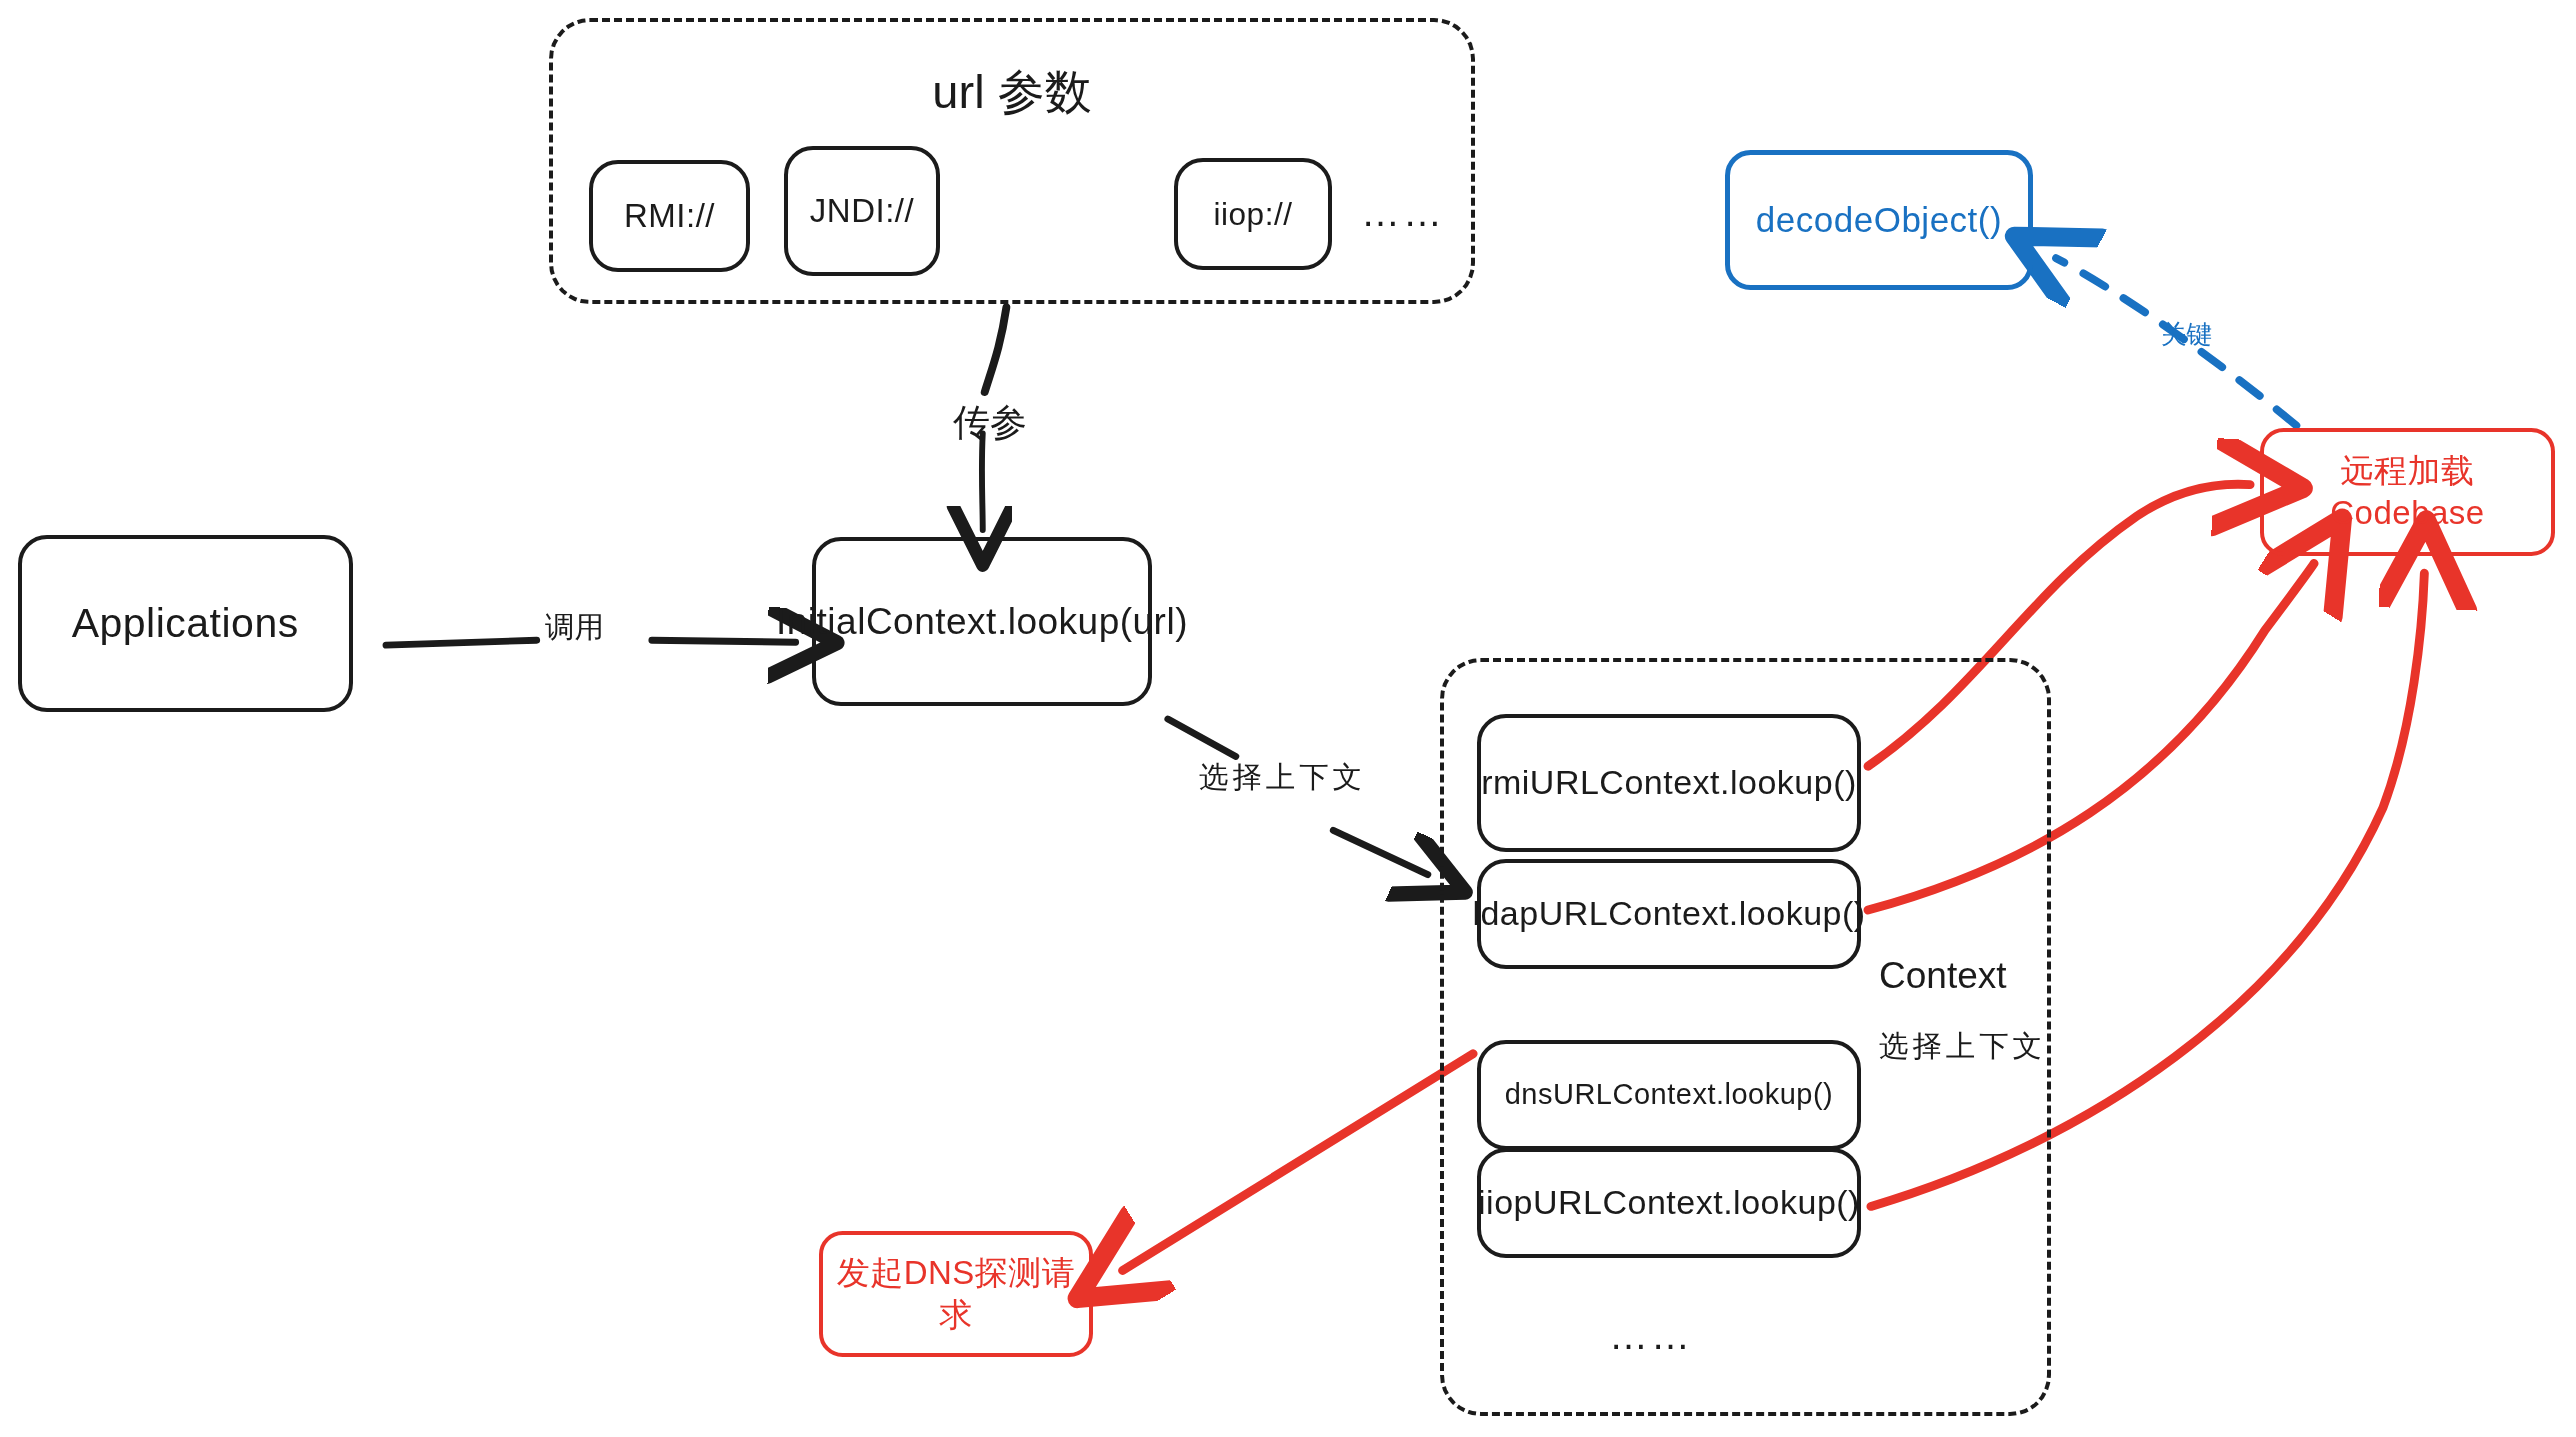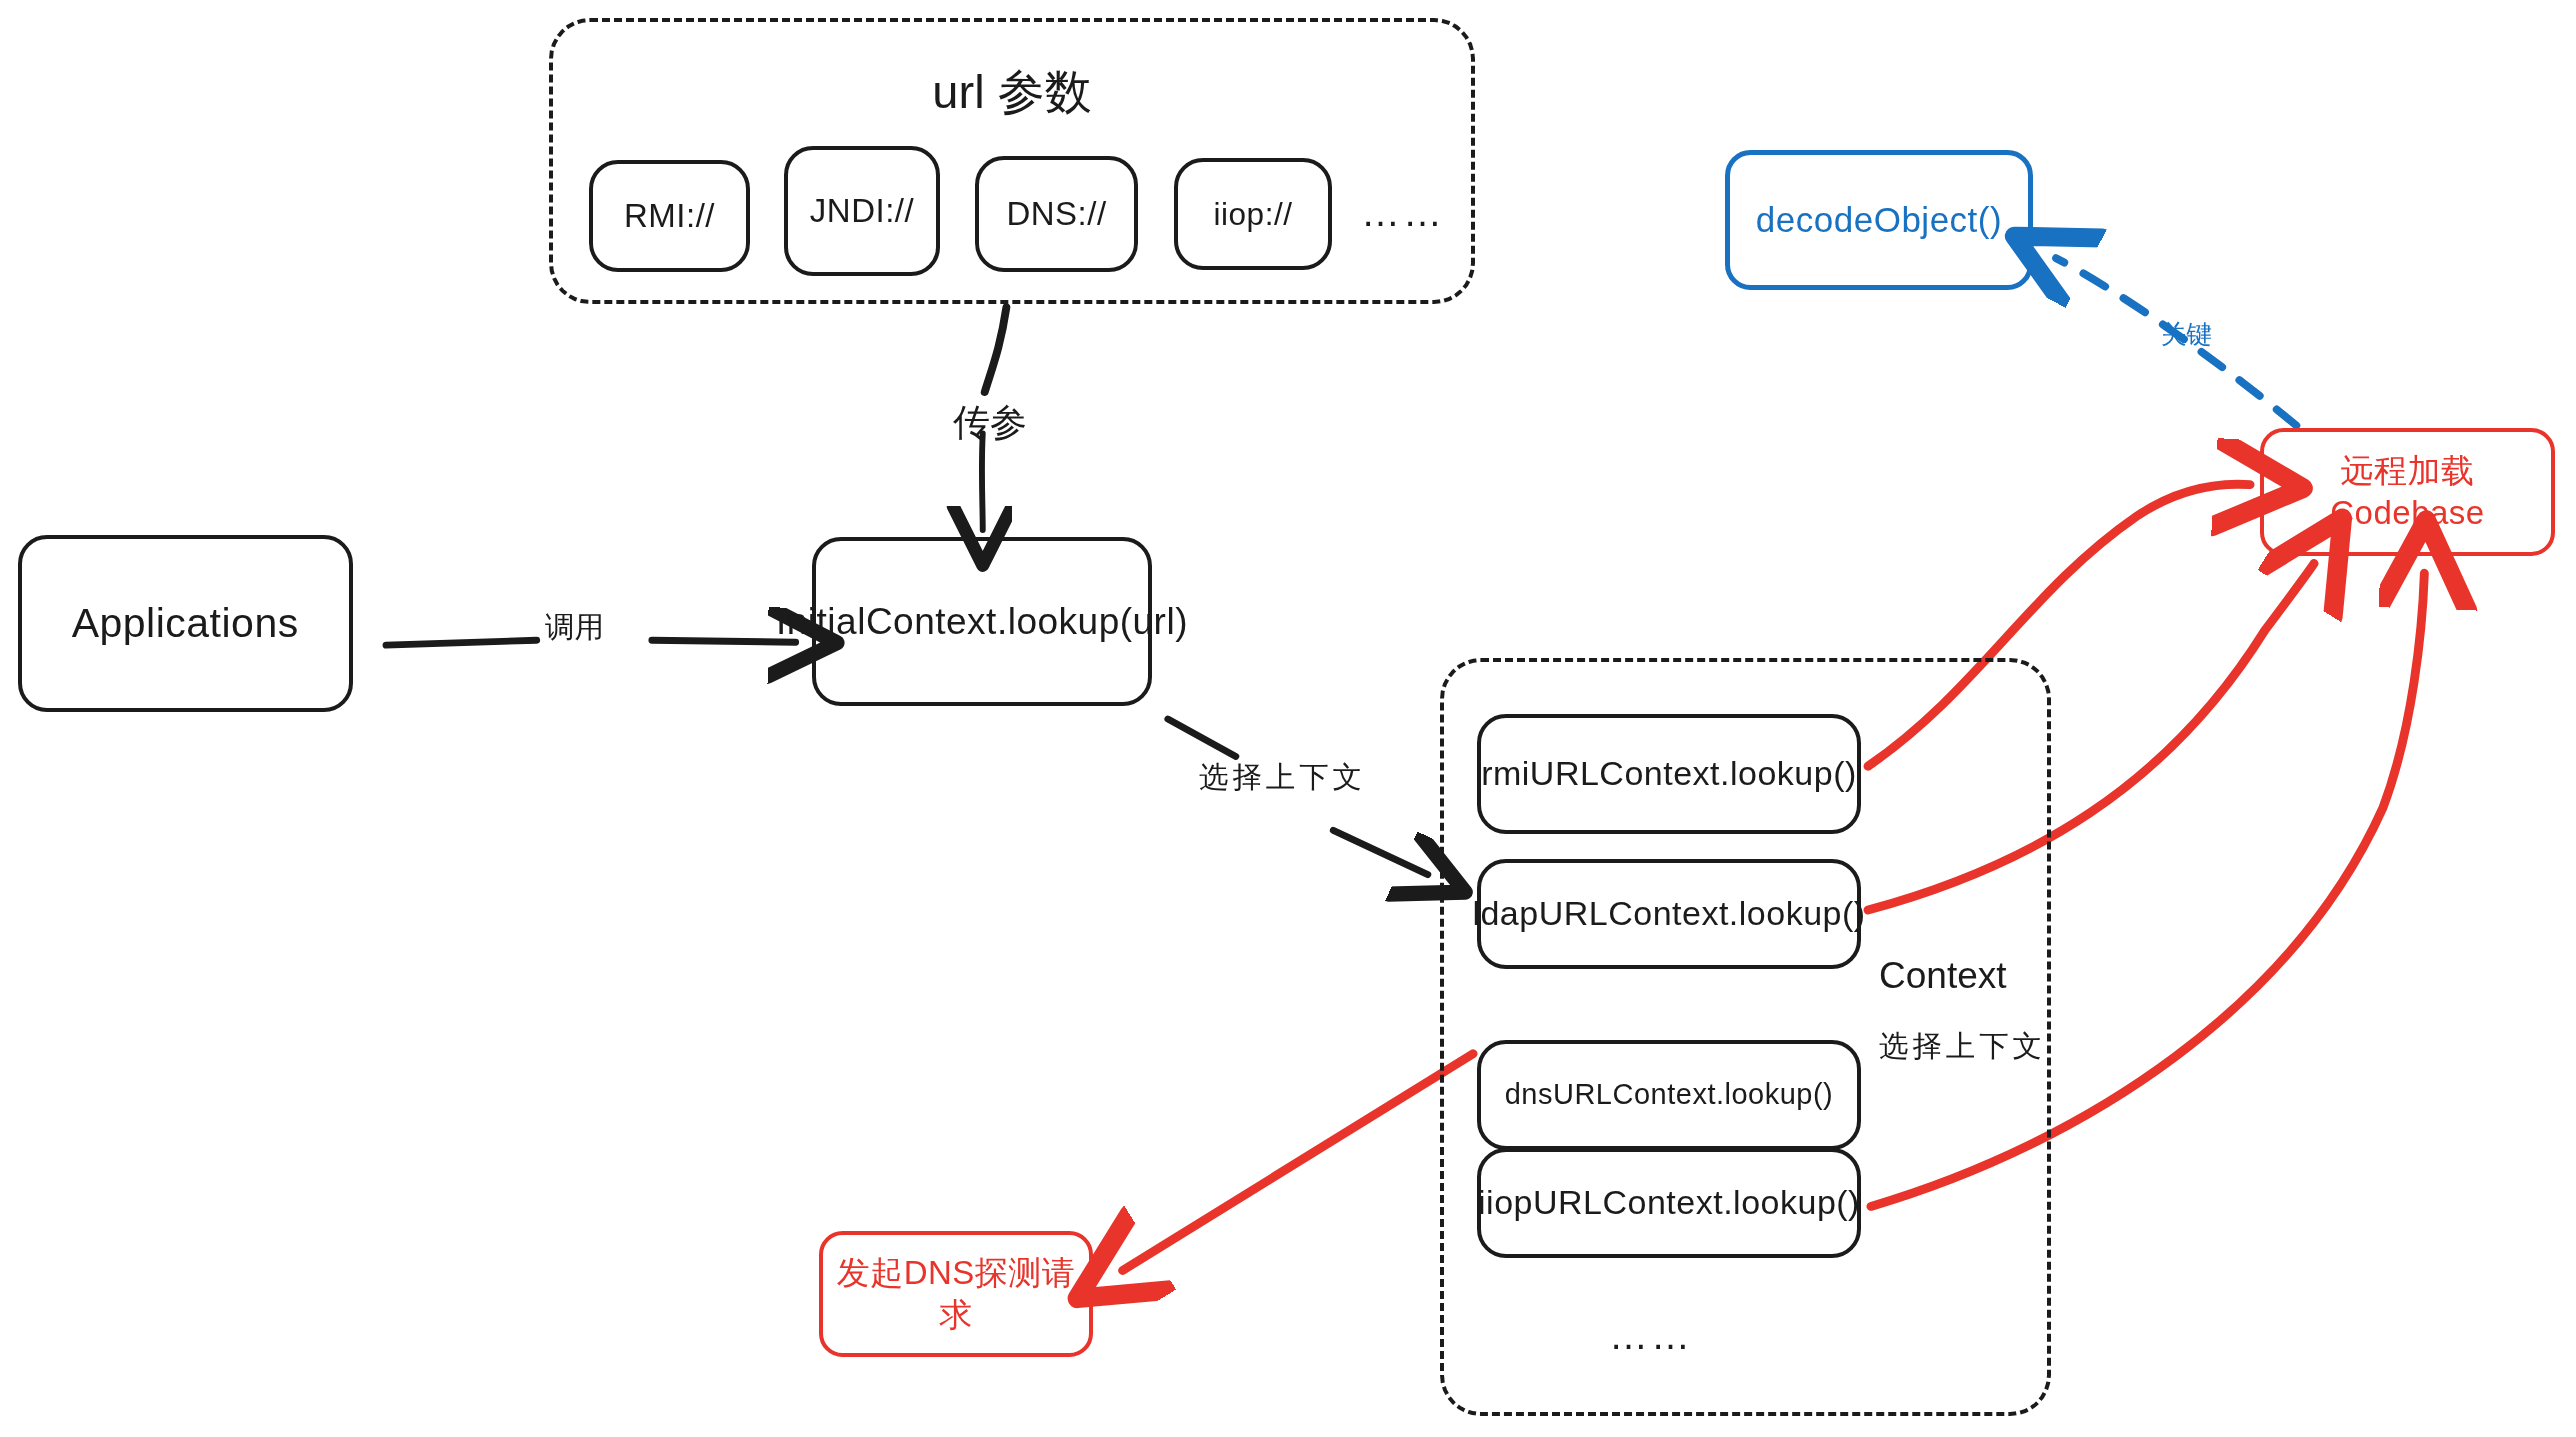--- a/index.html
+++ b/index.html
@@ -84,21 +84,21 @@
   #url-ellipsis   { left: 1361px; top: 191px;  font-size: 39px; }
 
   #app-node       { left: 17.7px;   top: 535px;  width: 335px;  height: 177px; font-size: 41px; }
   #lookup-node    { left: 812px;  top: 537px;  width: 340px;  height: 169px; font-size: 37px; }
 
   #lbl-diaoyong   { left: 545px;  top: 608px;  font-size: 29.5px; }
   #lbl-chuancan   { left: 953px;  top: 398px;  font-size: 37px; }
   #lbl-xuanze     { left: 1199px; top: 758px;  font-size: 29.5px; letter-spacing: 3.9px; }
 
   #ctx-group      { left: 1440px; top: 658px;  width: 611px;  height: 758px; }
-  #ctx-rmi        { left: 1477px; top: 714px;  width: 384px;  height: 120px; font-size: 34px; }
+  #ctx-rmi        { left: 1477px; top: 714px;  width: 384px;  height: 138px; font-size: 34px; }
   #ctx-ldap       { left: 1477px; top: 859px;  width: 384px;  height: 110px; font-size: 34px; }
   #ctx-dns        { left: 1477px; top: 1003px; width: 384px;  height: 110px; font-size: 29px; margin-top: 37px; }
   #ctx-iiop       { left: 1477px; top: 1148px; width: 384px;  height: 110px; font-size: 34px; }
   #ctx-ellipsis   { left: 1609px; top: 1314px; font-size: 39px; }
   #ctx-label-en   { left: 1879px; top: 955px;  font-size: 37px; }
   #ctx-label-zh   { left: 1879px; top: 1027px; font-size: 29.5px; letter-spacing: 3.9px; }
 
   #codebase-node  { left: 2260px; top: 428px;  width: 295px;  height: 128px; font-size: 33px;
                     padding: 0 13.8px; }
   #decode-node    { left: 1725px; top: 150px;  width: 308px;  height: 140px; font-size: 35px; text-align: right; }
@@ -162,21 +162,20 @@
   </svg>
 
   <div class="dashed-group" id="url-group"></div>
 
   <div class="group-title" id="url-group-title">url 参数</div>
 
   <div class="node solid-node" id="url-box-rmi">RMI://</div>
 
   <div class="node solid-node" id="url-box-jndi">JNDI://</div>
 
-  <div class="node solid-node" id="url-box-dns">DNS://</div>
 
   <div class="node solid-node" id="url-box-iiop">iiop://</div>
 
   <div class="dots" id="url-ellipsis">……</div>
 
   <div class="node solid-node" id="app-node">Applications</div>
 
   <div class="node solid-node" id="lookup-node">InitialContext.lookup(url)</div>
 
   <div class="label" id="lbl-diaoyong">调用</div>

